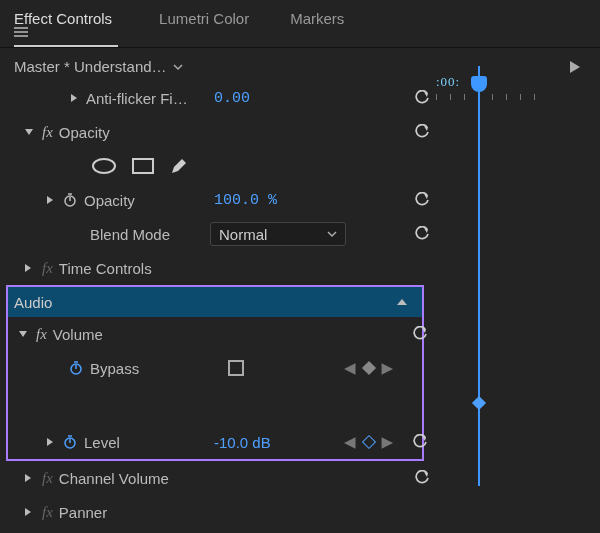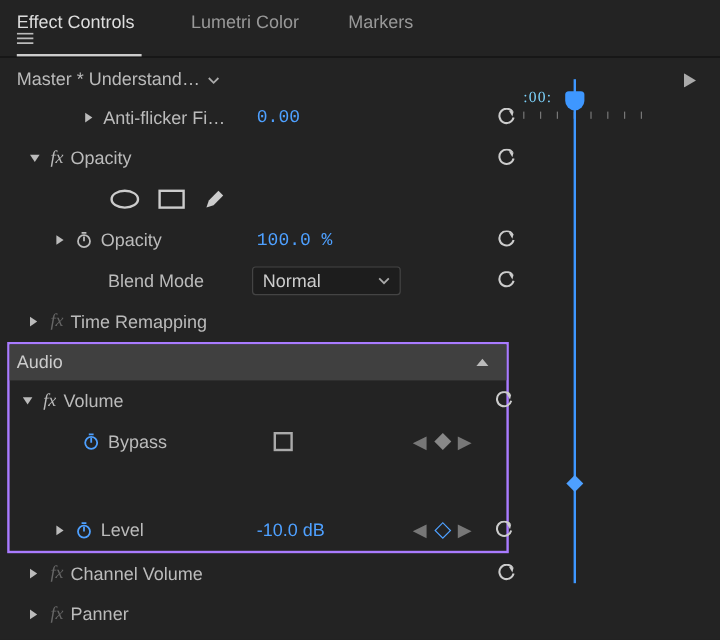--- a/index.html
+++ b/index.html
@@ -29,23 +29,23 @@
   .twirl { display: inline-flex; width: 16px; color: #bbb; cursor: pointer; }
   .fx { font-style: italic; color: #bbb; margin: 0 6px 0 2px; font-family: Georgia, serif; }
   .fx.dim { color: #666; }
   .label { color: #bbb; }
   .val-blue { color: #4ea0ff; position: absolute; left: 214px; cursor: ew-resize; font-family: Liberation Mono, monospace; }
   .shapes { display: flex; gap: 16px; align-items: center; padding-left: 76px; }
   .ellipse { width: 24px; height: 16px; border: 2px solid #ccc; border-radius: 50%; cursor: pointer; }
   .rect { width: 22px; height: 16px; border: 2px solid #ccc; cursor: pointer; }
   .pen { color: #ccc; cursor: pointer; }
   .blend-label { color: #bbb; position: absolute; left: 90px; }
-  .select { position: absolute; left: 210px; width: 124px; height: 24px; background: #1d1d1d; border: 1px solid #444; color: #ccc; display: flex; align-items: center; padding: 0 8px; border-radius: 3px; cursor: pointer; }
+  .select { position: absolute; left: 210px; width: 136px; height: 24px; background: #1d1d1d; border: 1px solid #444; color: #ccc; display: flex; align-items: center; padding: 0 8px; border-radius: 3px; cursor: pointer; }
   .select .chev-d { margin-left: auto; color: #999; }
-  .section-header { display: flex; align-items: center; height: 30px; padding: 0 12px; background: #404040; border-top: 1px solid #3a3a3a; color: #ccc; }
+  .section-header { display: flex; align-items: center; height: 30px; padding: 0 12px; background: #0c4a6e; border-top: 1px solid #3a3a3a; color: #ccc; }
   .section-header .up { margin-left: auto; margin-right: 174px; color: #bbb; }
   .highlight-box { border: 2px solid #a97bff; margin: 0 176px 0 6px; }
   .highlight-box .section-header { padding: 0 6px; }
   .highlight-box .row { padding-left: 10px; }
   .highlight-box .indent-2h { padding-left: 38px; margin-top: 40px; }
   .highlight-box .indent-3h { padding-left: 60px; }
   .stopwatch { display: inline-flex; margin-right: 6px; color: #bbb; }
   .stopwatch.on { color: #4ea0ff; }
   .kf-controls { position: absolute; left: 336px; display: flex; align-items: center; gap: 8px; color: #777; }
   .kf-controls .l, .kf-controls .r { cursor: pointer; }
@@ -188,21 +188,21 @@
     </span>
   </div>
 
   <div class="row indent-1">
     <span class="twirl">
       <svg width="8" height="10">
           <path d="M1 1l6 4-6 4z" fill="#bbb"></path>
         </svg>
     </span>
     <span class="fx dim">fx</span>
-    <span class="label">Time Remapping</span>
+    <span class="label">Time Controls</span>
   </div>
 
   <div class="highlight-box">
     <div class="section-header" style="border-top:none;">
       <span>Audio</span>
       <span class="up" style="margin-right:8px;">
         <svg width="12" height="10">
             <path d="M1 8l5-6 5 6z" fill="#bbb"></path>
           </svg>
       </span>

